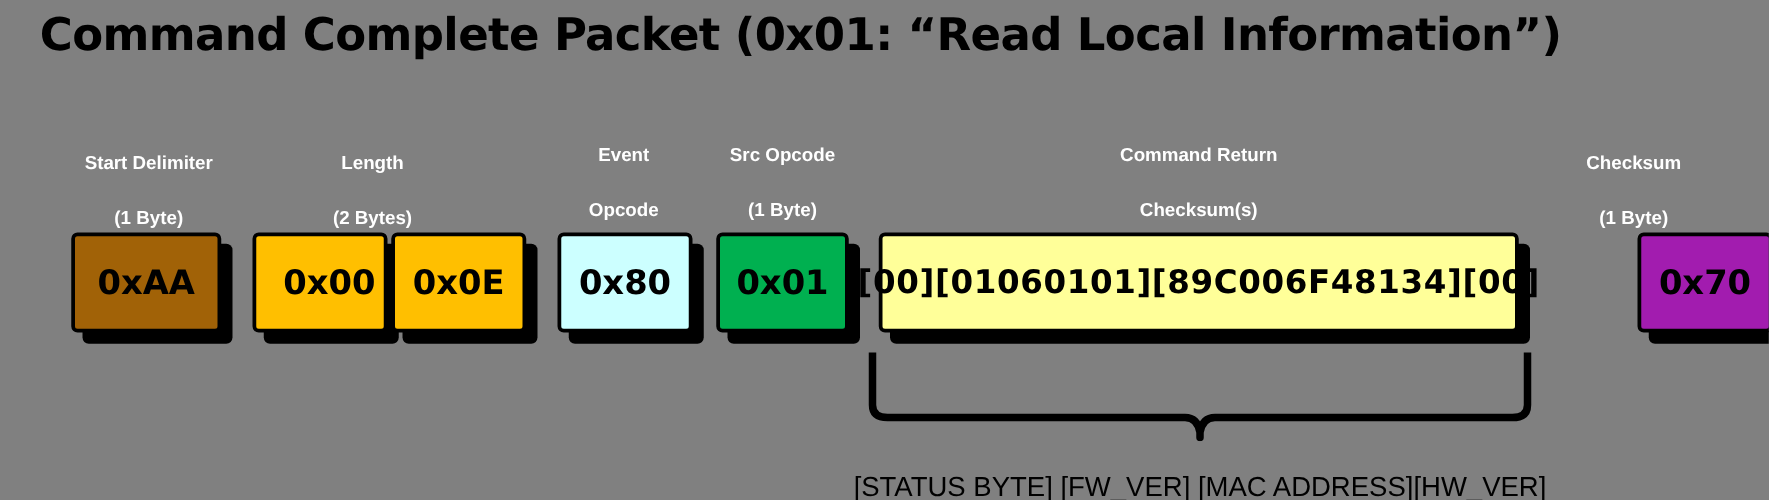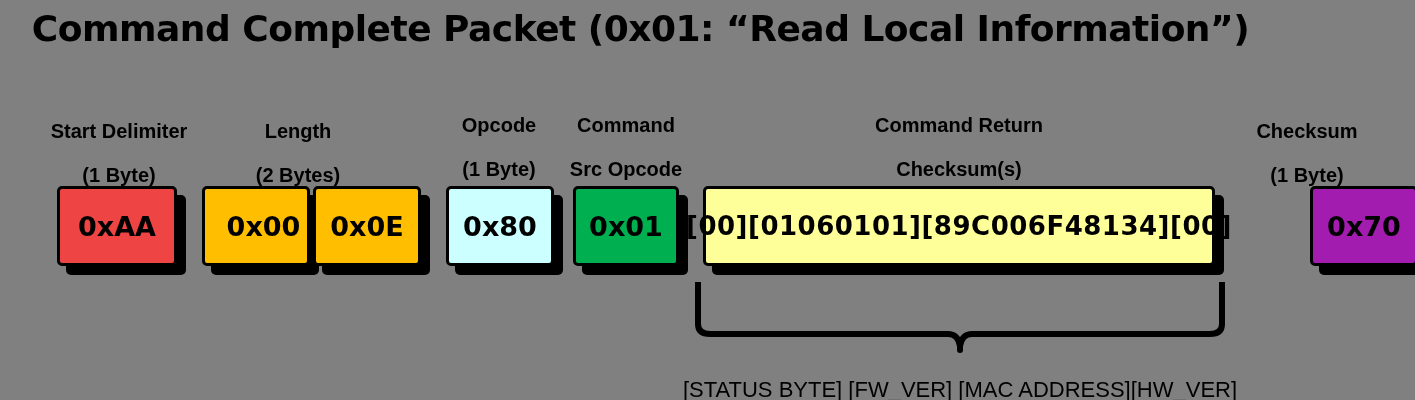--- a/index.html
+++ b/index.html
@@ -33,23 +33,23 @@
     color: #000000;
     white-space: nowrap;
   }
 
   
   .caption {
     position: absolute;
     text-align: center;
     font-family: "Liberation Sans", sans-serif;
     font-weight: bold;
-    font-size: 20px;
+    font-size: 15px;
     line-height: 22px;
-    color: #000000;
+    color: #ffffff;
     white-space: pre-line;
   }
 
   
   .byte-box {
     position: absolute;
     box-sizing: border-box;
     border: 3px solid #000000;
     border-radius: 5px;
     box-shadow: 9px 9px 0 0 #000000;
@@ -106,42 +106,42 @@
     <div>Start Delimiter</div>
     <div>(1 Byte)</div>
   </div>
 
   <div class="caption" style="left:218px; top:98px; width:160px;">
     <div>Length</div>
     <div>(2 Bytes)</div>
   </div>
 
   <div class="caption" style="left:438px; top:92px; width:122px;">
+    <div>Event</div>
     <div>Opcode</div>
     <div>(1 Byte)</div>
   </div>
 
   <div class="caption" style="left:552px; top:92px; width:148px;">
-    <div>Command</div>
     <div>Src Opcode</div>
     <div>(1 Byte)</div>
   </div>
 
   <div class="caption" style="left:703px; top:92px; width:512px;">
     <div>Command Return</div>
     <div>Checksum(s)</div>
     <div>(1 to N Bytes)</div>
   </div>
 
   <div class="caption" style="left:1222px; top:98px; width:170px;">
     <div>Checksum</div>
     <div>(1 Byte)</div>
   </div>
 
-  <div class="byte-box" style="left:57px; top:186px; width:120px; height:80px; background:#ef4444;">0xAA</div>
+  <div class="byte-box" style="left:57px; top:186px; width:120px; height:80px; background:#a16207;">0xAA</div>
 
   <div class="byte-box" style="left:202px; top:186px; width:108px; height:80px; background:#FFBF00;padding-left:15px;">0x00</div>
 
   <div class="byte-box" style="left:313px; top:186px; width:108px; height:80px; background:#FFBF00;">0x0E</div>
 
   <div class="byte-box" style="left:446px; top:186px; width:108px; height:80px; background:#CCFFFF;">0x80</div>
 
   <div class="byte-box" style="left:573px; top:186px; width:106px; height:80px; background:#00B050;">0x01</div>
 
   <div class="byte-box param" style="left:703px; top:186px; width:512px; height:80px; background:#FFFF99;">[00][01060101][89C006F48134][00]</div>

